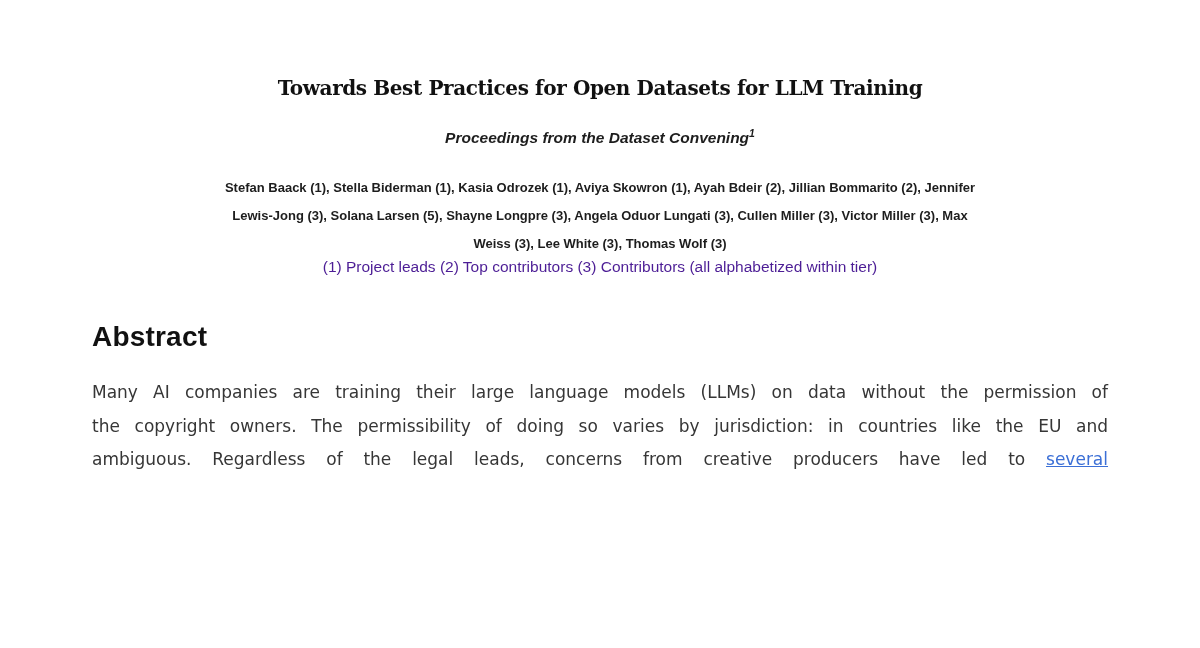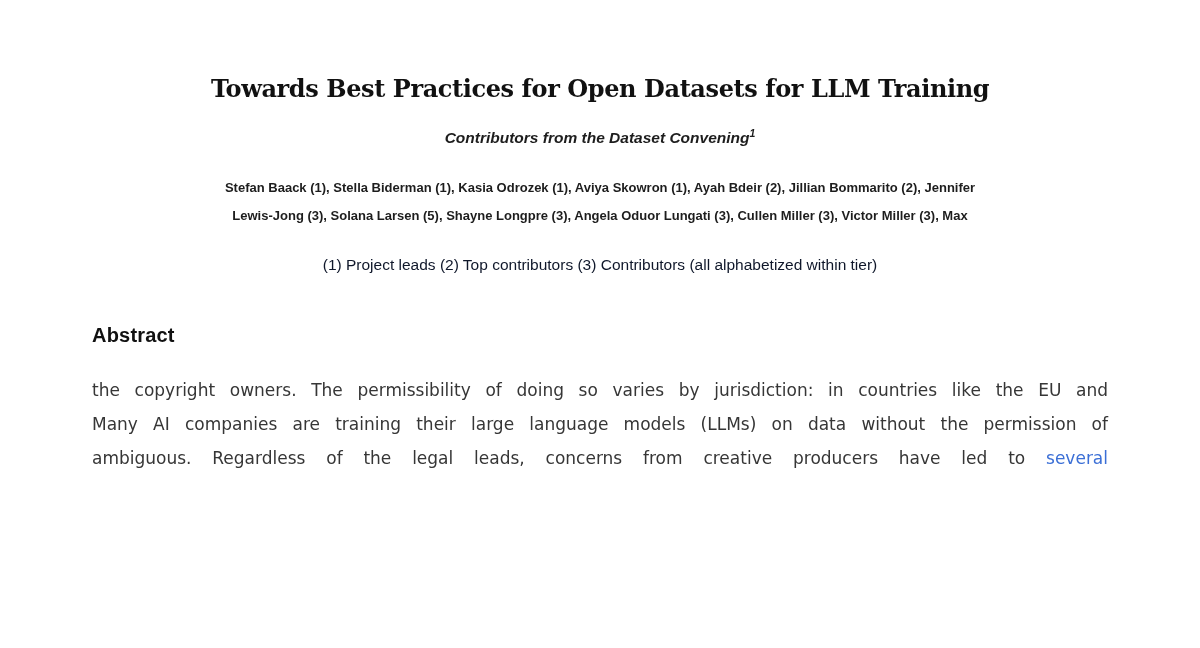--- a/index.html
+++ b/index.html
@@ -15,21 +15,21 @@
     width: 1200px;
     height: 648px;
     padding: 0 92px;
     background: #ffffff;
   }
   .paper-title {
     margin-top: 71px;
     line-height: 35px;
     font-family: "DejaVu Serif", serif;
     font-weight: bold;
-    font-size: 24px;
+    font-size: 20px;
     letter-spacing: -0.4px;
     text-align: center;
     color: #111111;
     white-space: nowrap;
   }
   .paper-subtitle {
     margin-top: 22px;
     line-height: 20px;
     text-align: center;
     font-family: "Liberation Sans", sans-serif;
@@ -52,74 +52,77 @@
   .author-line {
     display: flex;
     justify-content: center;
     height: 27.7px;
     align-items: center;
   }
   .author-line span {
     white-space: pre;
   }
   .tier-note {
-    margin-top: 26px;
     line-height: 20px;
     text-align: center;
     font-size: 15.5px;
-    color: #0f172a;
+    color: #4c1d95;
   }
   .abstract-heading {
     margin-top: 45px;
     line-height: 30px;
-    font-size: 20px;
+    font-size: 28px;
     font-weight: bold;
     letter-spacing: 0.2px;
     color: #111111;
   }
   .abstract-body {
     margin-top: 24px;
     font-family: "DejaVu Sans", sans-serif;
     font-size: 17px;
     color: #363636;
   }
   .abstract-line {
     line-height: 33.6px;
     text-align: justify;
     text-align-last: justify;
     white-space: normal;
   }
   .abstract-link {
     color: var(--link-color, #3b6fd6);
+    text-decoration: underline;
     cursor: pointer;
   }
 </style>
 </head>
 <body>
 
 <div class="page">
 
   <h1 class="paper-title">Towards Best Practices for Open Datasets for LLM Training</h1>
 
-  <div class="paper-subtitle"><span>Contributors from the Dataset Convening</span><sup>1</sup></div>
+  <div class="paper-subtitle"><span>Proceedings from the Dataset Convening</span><sup>1</sup></div>
 
   <div class="author-list">
     <div class="author-line">
         <span>Stefan Baack (1), Stella Biderman (1), Kasia Odrozek (1), Aviya Skowron (1), Ayah Bdeir (2), Jillian Bommarito (2), Jennifer</span>
       </div>
     <div class="author-line">
         <span>Lewis-Jong (3), Solana Larsen (5), Shayne Longpre (3), Angela Oduor Lungati (3), Cullen Miller (3), Victor Miller (3), Max</span>
+      </div>
+    <div class="author-line">
+        <span>Weiss (3), Lee White (3), Thomas Wolf (3)</span>
       </div>
   </div>
 
   <div class="tier-note">(1) Project leads (2) Top contributors (3) Contributors (all alphabetized within tier)</div>
 
   <div>
     <h2 class="abstract-heading">Abstract</h2>
 
     <div class="abstract-body">
+      <div class="abstract-line">Many AI companies are training their large language models (LLMs) on data without the permission of</div>
       <div class="abstract-line">the copyright owners. The permissibility of doing so varies by jurisdiction: in countries like the EU and</div>
-      <div class="abstract-line">Many AI companies are training their large language models (LLMs) on data without the permission of</div>
       <div class="abstract-line"><span>ambiguous. Regardless of the legal leads, concerns from creative producers have led to</span> <a class="abstract-link">several</a></div>
     </div>
   </div>
 
 </div>
 
 </body></html>

